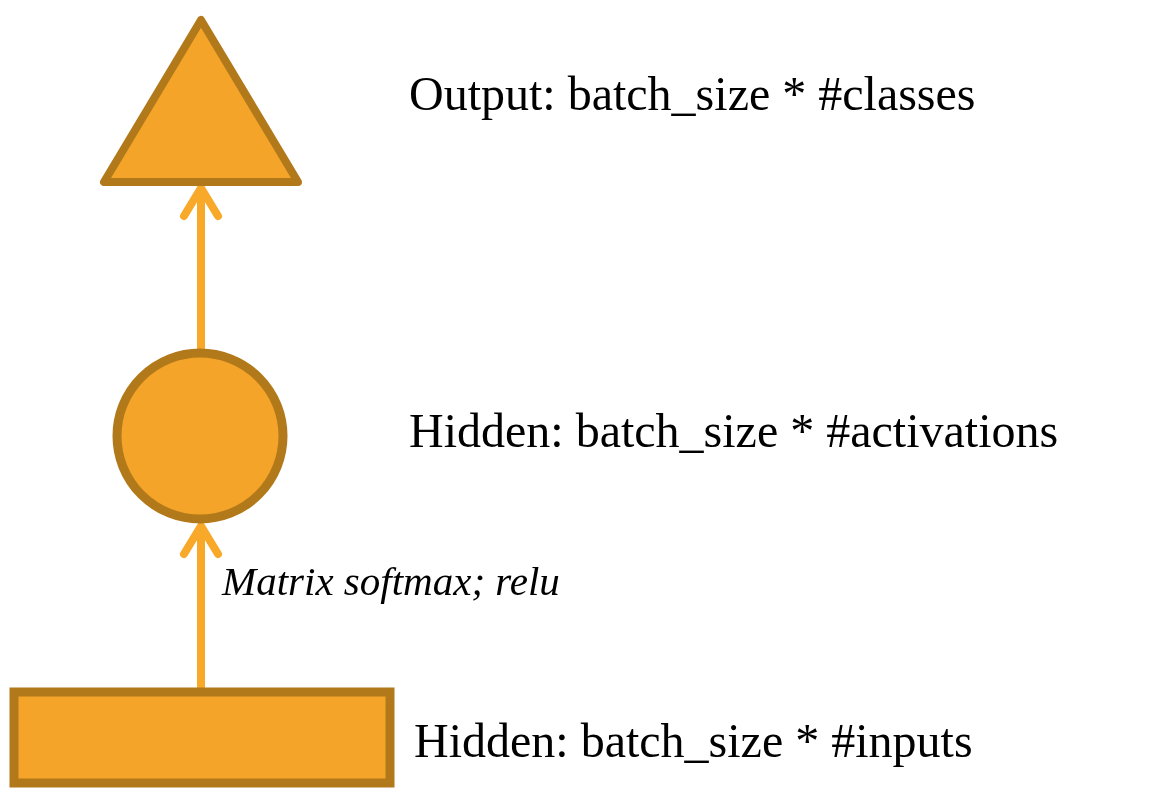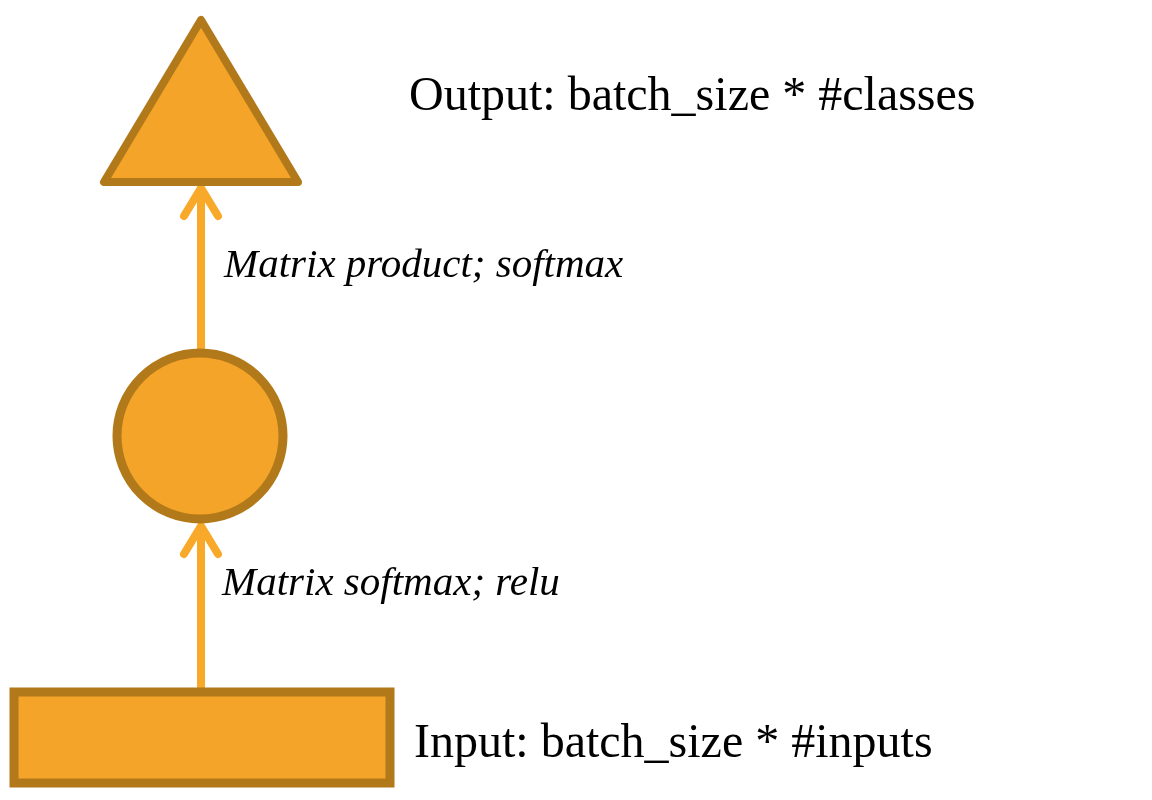--- a/index.html
+++ b/index.html
@@ -60,20 +60,20 @@
 
     <polygon points="201,20 104,182 298,182" stroke-width="8" stroke-linejoin="round" fill="#F4A428" stroke="#B2791B"></polygon>
 
     <circle cx="200" cy="436" r="83" stroke-width="9" fill="#F4A428" stroke="#B2791B"></circle>
 
     <rect x="14" y="692" width="376" height="91" stroke-width="9" fill="#F4A428" stroke="#B2791B"></rect>
   </svg>
 
   <div class="node-label label-output">Output: batch_size * #classes</div>
 
-  <div class="edge-label label-edge-top">Matrix product; softmax</div>
 
+  <div class="node-label label-hidden">Hidden: batch_size * #activations</div>
 
   <div class="edge-label label-edge-bottom">Matrix softmax; relu</div>
 
-  <div class="node-label label-input">Input: batch_size * #inputs</div>
+  <div class="node-label label-input">Hidden: batch_size * #inputs</div>
 
 </div>
 
 </body></html>

